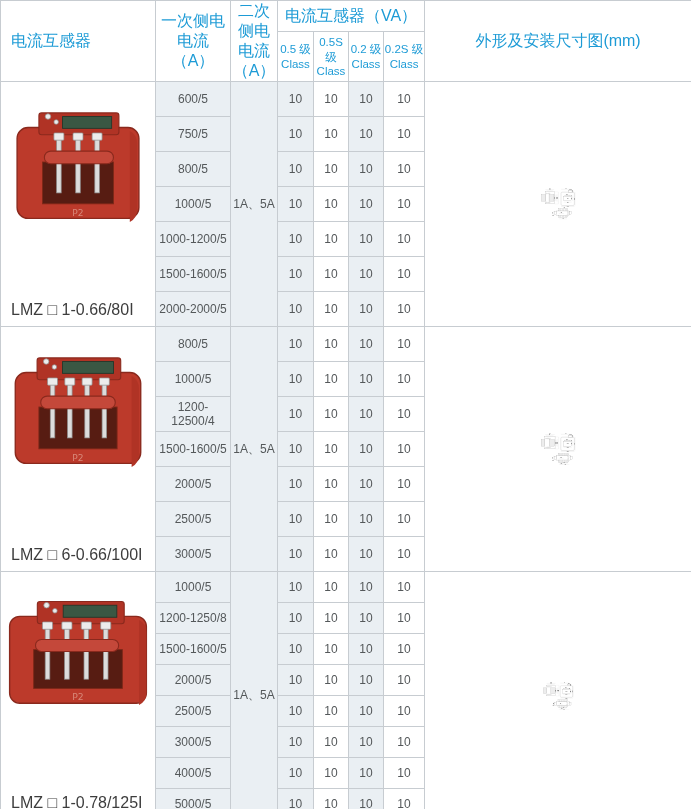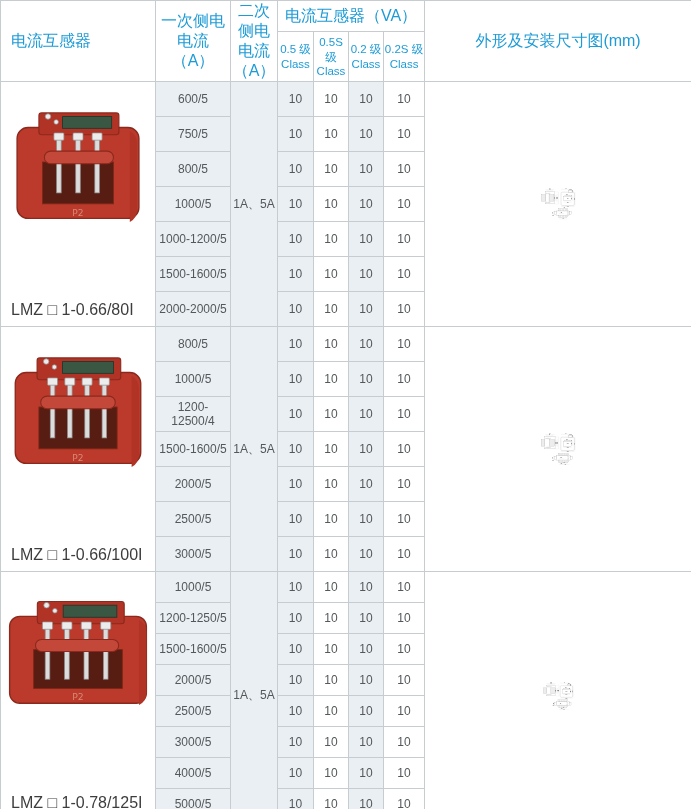--- a/index.html
+++ b/index.html
@@ -269,21 +269,21 @@
                   <rect class="screwH" x="60.5" y="56" width="11" height="8" rx="1"></rect>
               <rect class="screwS" x="82.5" y="62" width="5" height="60"></rect>
                   <rect class="screwH" x="79.5" y="56" width="11" height="8" rx="1"></rect>
               <rect class="screwS" x="101.5" y="62" width="5" height="60"></rect>
                   <rect class="screwH" x="98.5" y="56" width="11" height="8" rx="1"></rect>
             </g>
             <rect class="bar" x="34" y="76" width="82" height="14" rx="7"></rect>
             <text class="plabel" x="75" y="147" text-anchor="middle">P2</text>
           </svg>
         </div>
-        <div class="model">LMZ □ 1-0.66/100I</div>
+        <div class="model">LMZ □ 6-0.66/100I</div>
       </td>
       <td class="shade">800/5</td>
       <td rowspan="7" class="shade">1A、5A</td>
       <td class="shade">10</td>
       <td>10</td>
       <td class="shade">10</td>
       <td>10</td>
       <td rowspan="7" class="diagram-cell">
         <svg class="dwg" viewBox="0 0 265 245">
           <defs>
@@ -544,21 +544,21 @@
                 <text class="dt" x="175" y="228.5" text-anchor="middle">43</text>
             <line class="dl" x1="142" y1="237" x2="178" y2="237"></line>
                 <text class="dt" x="160" y="235.5" text-anchor="middle">32</text>
             <line class="dl" x1="136" y1="244" x2="226" y2="244"></line>
                 <text class="dt" x="181" y="242.5" text-anchor="middle">96</text>
           </g>
         </svg>
       </td>
     </tr>
     <tr class="r31">
-          <td class="shade">1200-1250/5</td>
+          <td class="shade">1200-1250/8</td>
           <td class="shade">10</td>
           <td>10</td>
           <td class="shade">10</td>
           <td>10</td>
         </tr>
     <tr class="r31">
           <td class="shade">1500-1600/5</td>
           <td class="shade">10</td>
           <td>10</td>
           <td class="shade">10</td>

